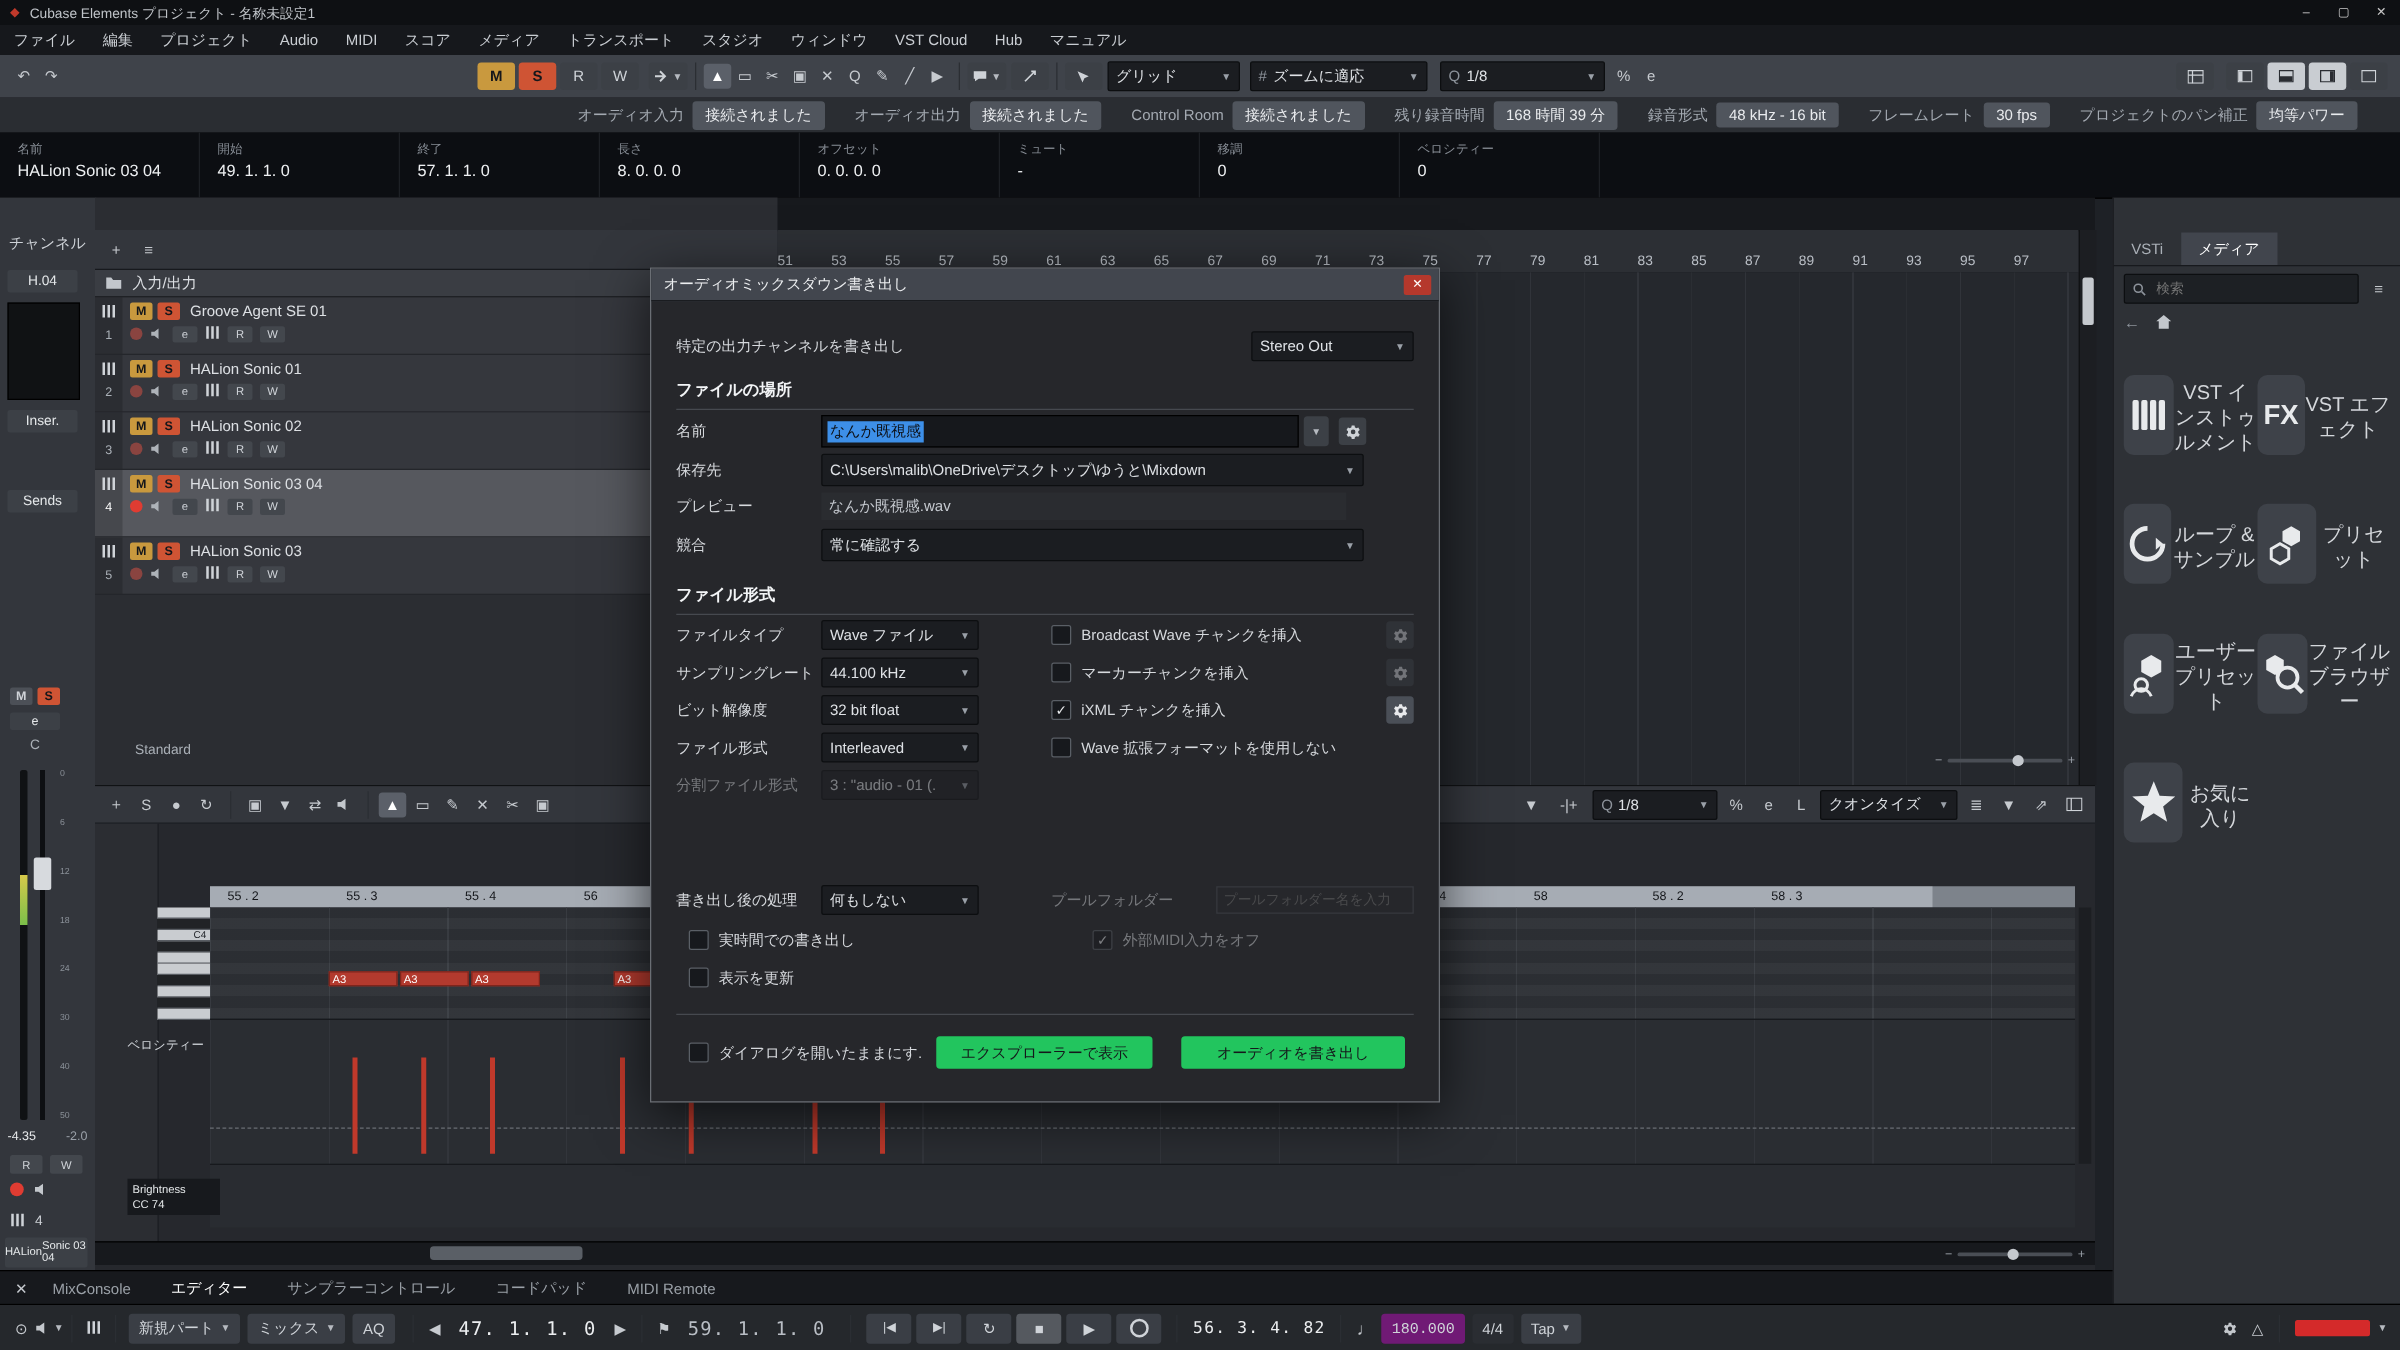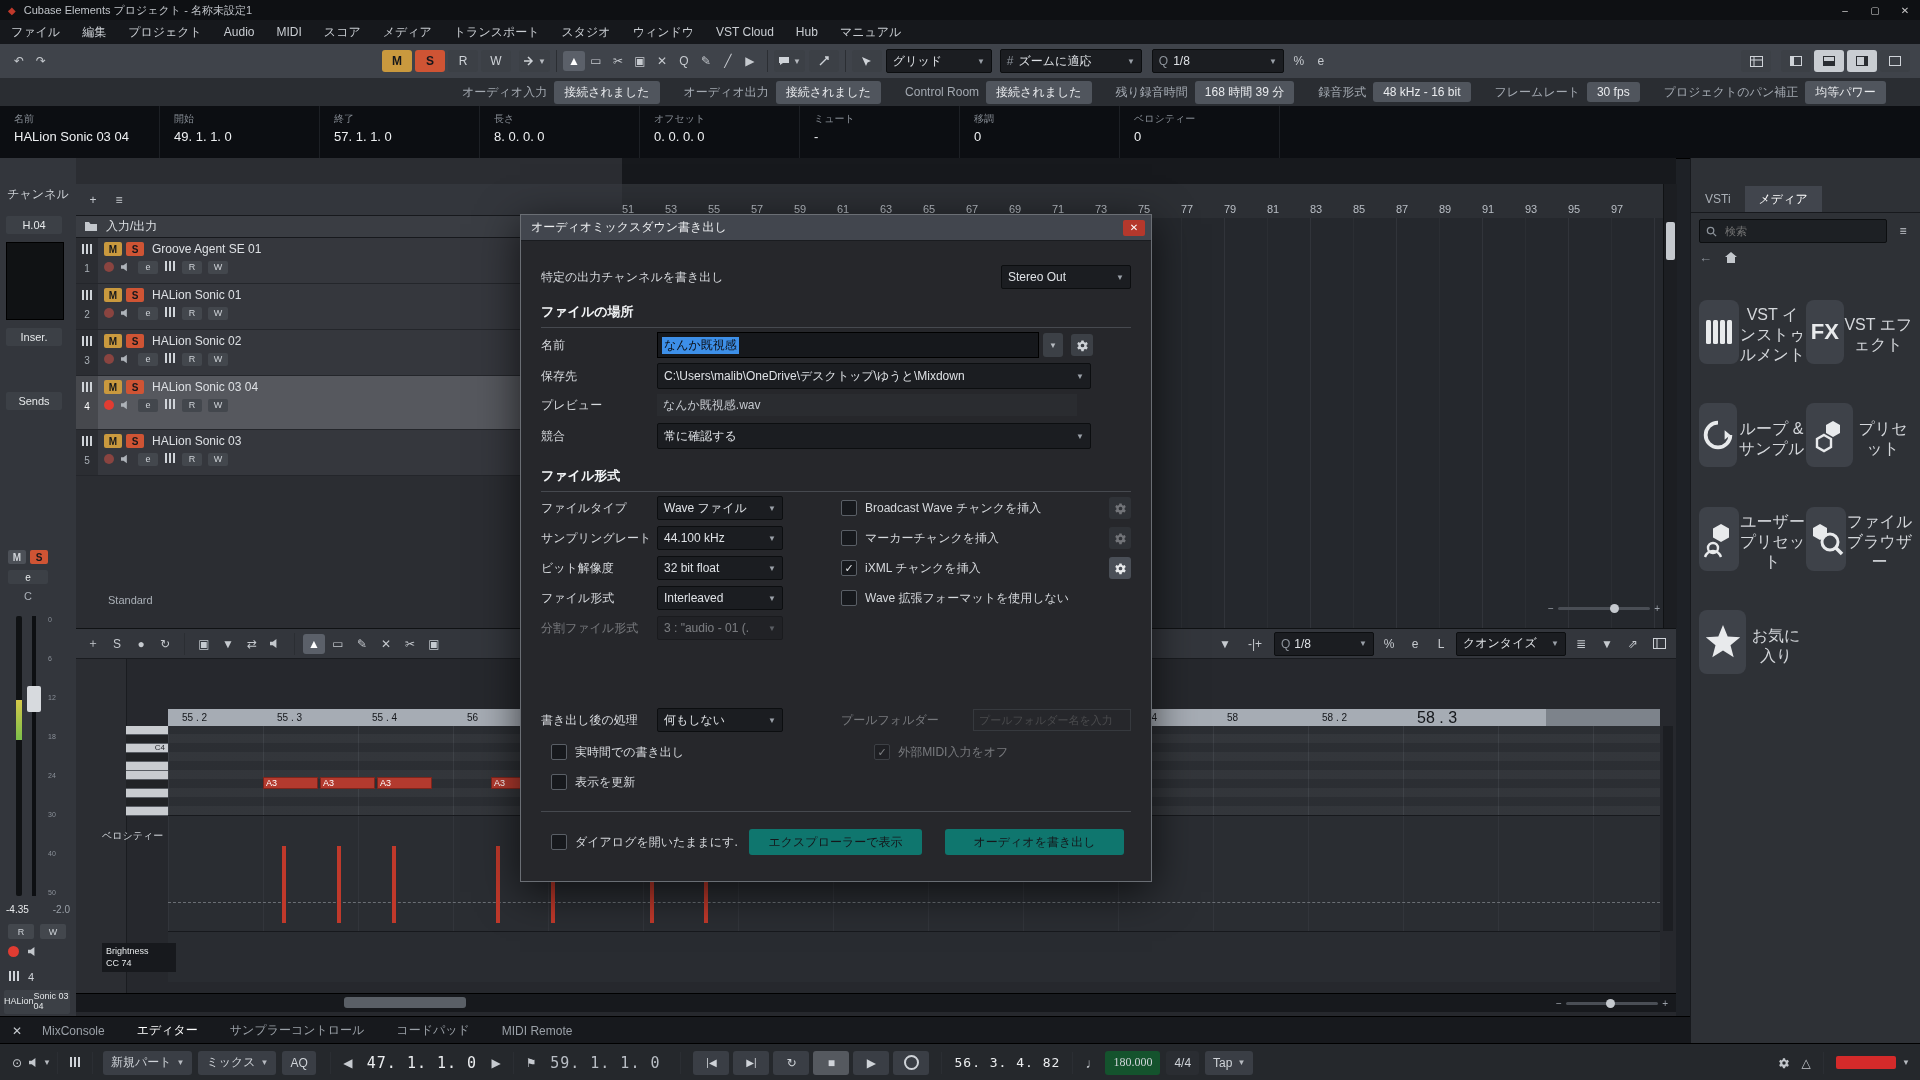--- a/index.html
+++ b/index.html
@@ -95,21 +95,21 @@
   
   #dialog{left:520px;top:214px;width:632px;height:668px;background:#26272b;border:1px solid #6a6e74;box-shadow:0 10px 40px rgba(0,0,0,.65);z-index:50;box-sizing:border-box;}
   .dlg-tb{position:absolute;left:0;top:0;width:100%;height:26px;background:#42464e;display:flex;align-items:center;justify-content:space-between;padding:0 6px 0 10px;box-sizing:border-box;border-bottom:1px solid #1a1c20;}
   .dlg-title{font-size:12px;color:#eceef0;}
   .dlg-x{width:22px;height:16px;background:#b5382c;border-radius:2px;color:#fff;font-size:10px;display:inline-flex;align-items:center;justify-content:center;}
   .dlbl{font-size:12px;color:#d6d9dd;}
   .dlbl.dim,.dim{opacity:.45;}
   .dsec{font-size:13px;font-weight:bold;color:#f2f4f6;border-bottom:1px solid #46494f;padding-bottom:6px;}
   .dfield{position:absolute;height:24px;display:flex;align-items:center;}
   .cb{width:14px;height:14px;background:#17191d;border:1px solid #5a5f66;border-radius:2px;display:inline-flex;align-items:center;justify-content:center;color:#e8eaec;font-size:11px;flex:0 0 14px;}
-  .dbtn{position:absolute;height:26px;background:#0f766e;border-radius:3px;color:#15171b;font-size:12px;display:flex;align-items:center;justify-content:center;}
+  .dbtn{position:absolute;height:26px;background:#22c55e;border-radius:3px;color:#15171b;font-size:12px;display:flex;align-items:center;justify-content:center;}
   .gearbtn{width:22px;height:22px;background:#3c4046;border-radius:3px;display:inline-flex;align-items:center;justify-content:center;}
   .inputbox{background:#16181c;border:1px solid #000;height:24px;display:flex;align-items:center;padding:12px 4px;box-sizing:border-box;font-size:12px;color:#dfe2e6;}
   .selblue{background:#3d8fe8;color:#0c0e12;padding:0 2px;}
   svg{display:block;}
 </style>
 </head>
 <body>
 
 <div id="root">
 
@@ -683,21 +683,21 @@
         <span style="width:95px;flex:0 0 95px;font-size:10px;color:#14161a;line-height:17px">56</span>
         <span style="width:95px;flex:0 0 95px;font-size:10px;color:#14161a;line-height:17px">56 . 2</span>
         <span style="width:95px;flex:0 0 95px;font-size:10px;color:#14161a;line-height:17px">56 . 3</span>
         <span style="width:95px;flex:0 0 95px;font-size:10px;color:#14161a;line-height:17px">56 . 4</span>
         <span style="width:95px;flex:0 0 95px;font-size:10px;color:#14161a;line-height:17px">57</span>
         <span style="width:95px;flex:0 0 95px;font-size:10px;color:#14161a;line-height:17px">57 . 2</span>
         <span style="width:95px;flex:0 0 95px;font-size:10px;color:#14161a;line-height:17px">57 . 3</span>
         <span style="width:95px;flex:0 0 95px;font-size:10px;color:#14161a;line-height:17px">57 . 4</span>
         <span style="width:95px;flex:0 0 95px;font-size:10px;color:#14161a;line-height:17px">58</span>
         <span style="width:95px;flex:0 0 95px;font-size:10px;color:#14161a;line-height:17px">58 . 2</span>
-        <span style="width:95px;flex:0 0 95px;font-size:16px;color:#14161a;line-height:17px">58 . 3</span>
+        <span style="width:95px;flex:0 0 95px;font-size:10px;color:#14161a;line-height:17px">58 . 3</span>
       </div>
 
     <div id="notegrid"></div>
     <span class="note" style="left:187px;top:148px;width:55px">A3</span>
     <span class="note" style="left:244px;top:148px;width:55px">A3</span>
     <span class="note" style="left:301px;top:148px;width:55px">A3</span>
     <span class="note" style="left:415px;top:148px;width:55px">A3</span>
     <span class="note sel" style="left:473px;top:135px;width:100px">A#3</span>
 
     <div id="vellane">
@@ -790,21 +790,21 @@
       <span class="tc" style="width:36px;padding:0;background:#55595f">■</span>
       <span class="tc" style="width:36px;padding:0">▶</span>
       <span class="tc" style="width:36px;padding:0">
           <span style="width:11px;height:11px;border:2px solid #cfd3d8;border-radius:50%;display:inline-block"></span>
         </span>
     </span>
     <span class="sep" style="margin:0 12px"></span>
     <span class="time" style="font-size:13px">56. 3. 4. 82</span>
     <span class="sep" style="margin:0 12px"></span>
     <span style="color:#c3c7cc;font-size:14px">♩</span>
-    <span class="tc" style="margin-left:6px;background:#14532d;font-family:Liberation Serif, serif">180.000</span>
+    <span class="tc" style="margin-left:6px;background:#701a75;font-family:Liberation Mono, monospace">180.000</span>
     <span class="tc" style="margin-left:6px;background:#2a2d32">4/4</span>
     <span class="tc" style="gap:5px;margin-left:6px">
         <span>Tap</span>
         <span class="car">▼</span>
       </span>
     <span style="flex:1"></span>
     <span class="ic">
         <svg width="12" height="12" viewBox="0 0 16 16">
           <path d="M9.4 15H6.6l-.4-2a5.5 5.5 0 0 1-1.4-.8l-1.9.7-1.4-2.4 1.5-1.3a5.5 5.5 0 0 1 0-1.7L1.5 6.2 2.9 3.8l1.9.7a5.5 5.5 0 0 1 1.4-.8l.4-2h2.8l.4 2a5.5 5.5 0 0 1 1.4.8l1.9-.7 1.4 2.4-1.5 1.3a5.5 5.5 0 0 1 0 1.7l1.5 1.3-1.4 2.4-1.9-.7a5.5 5.5 0 0 1-1.4.8zM8 10.3A2.3 2.3 0 1 0 8 5.7a2.3 2.3 0 0 0 0 4.6z" fill="#c3c7cc"></path>
         </svg>

